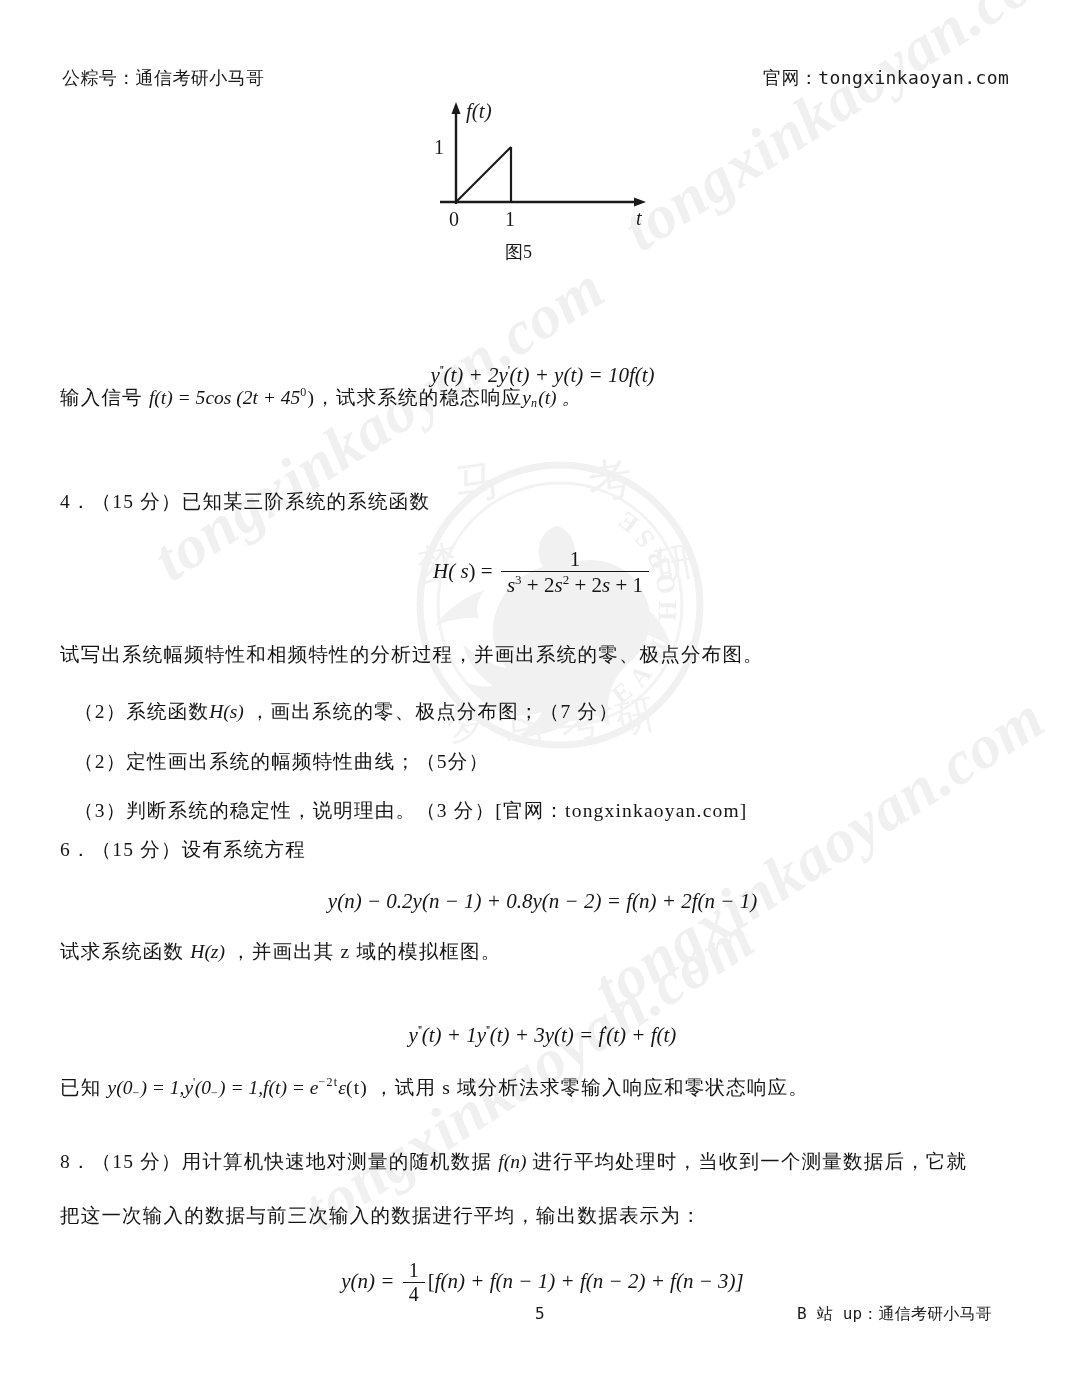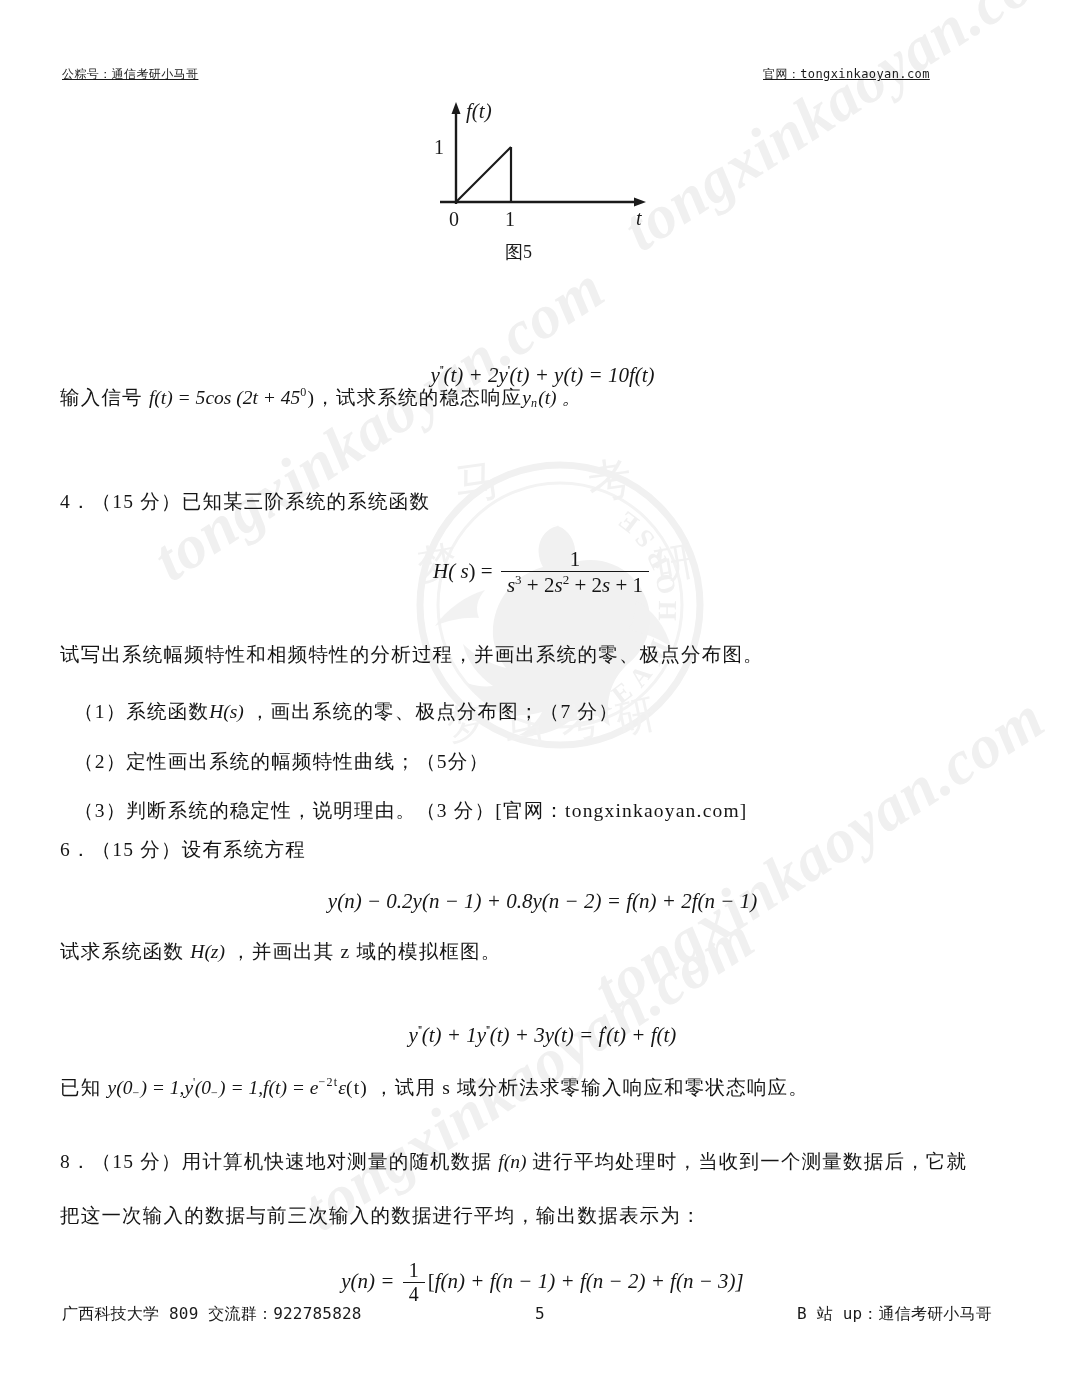--- a/index.html
+++ b/index.html
@@ -44,25 +44,24 @@
   #page {
     position: relative;
     z-index: 2;
     width: 1080px;
     height: 1397px;
   }
 
   .hdr {
     position: absolute;
     font-family: "DejaVu Sans Mono", "Liberation Mono", monospace;
-    font-size: 12px;
+    font-size: 18px;
     color: #1a1a1a;
     white-space: nowrap;
     letter-spacing: 0.4px;
-    text-decoration: underline;
   }
   #hdr-left  { left: 62px;  top: 66px; }
   #hdr-right { left: 763px; top: 66px; }
 
   
   #figure-block {
     position: absolute;
     left: 400px;
     top: 92px;
     width: 300px;
@@ -229,21 +228,21 @@
   <div class="q" style="top:492px;">
     <div class="ln cn">4．（15 分）已知某三阶系统的系统函数</div>
 
     <div class="ln ctr mt" style="margin-top:37px;"><span class="m">H</span><span class="m">( s</span><span class="mr">) = </span><span class="frac"><span class="num mr">1</span><span class="den"><span class="m">s</span><sup class="ex">3</sup><span class="mr"> + 2</span><span class="m">s</span><sup class="ex">2</sup><span class="mr"> + 2</span><span class="m">s</span><span class="mr"> + 1</span></span></span></div>
 
     <div class="ln cn" style="margin-top:48px;">试写出系统幅频特性和相频特性的分析过程，并画出系统的零、极点分布图。</div>
   </div>
 
   <div class="q" style="top:672px;">
 
-    <div class="ln cn ind" style="margin-top:30px;"><span>（1）系统函数</span><span class="m">H</span><span class="m">(s)</span><span> ，画出系统的零、极点分布图；（7 分）</span></div>
+    <div class="ln cn ind" style="margin-top:30px;"><span>（2）系统函数</span><span class="m">H</span><span class="m">(s)</span><span> ，画出系统的零、极点分布图；（7 分）</span></div>
 
     <div class="ln cn ind" style="margin-top:30px;">（2）定性画出系统的幅频特性曲线；（5分）</div>
 
     <div class="ln cn ind" style="margin-top:30px;">（3）判断系统的稳定性，说明理由。（3 分）[官网：tongxinkaoyan.com]</div>
   </div>
 
   <div class="q" style="top:840px;">
     <div class="ln cn">6．（15 分）设有系统方程</div>
 
     <div class="ln ctr mt" style="margin-top:31px;"><span class="m">y</span><span class="m">(n) − 0.2</span><span class="m">y</span><span class="m">(n − 1) + 0.8</span><span class="m">y</span><span class="m">(n − 2) = </span><span class="m">f</span><span class="m">(n) + 2</span><span class="m">f</span><span class="m">(n − 1)</span></div>
@@ -259,17 +258,16 @@
   </div>
 
   <div class="q" style="top:1152px;">
     <div class="ln cn"><span>8．（15 分）用计算机快速地对测量的随机数据 </span><span class="m">f</span><span class="m">(n)</span><span> 进行平均处理时，当收到一个测量数据后，它就</span></div>
 
     <div class="ln cn" style="margin-top:34px;">把这一次输入的数据与前三次输入的数据进行平均，输出数据表示为：</div>
 
     <div class="ln ctr mt" style="margin-top:36px;"><span class="m">y</span><span class="m">(n) = </span><span class="frac small"><span class="num mr">1</span><span class="den mr">4</span></span><span class="mr">[</span><span class="m">f</span><span class="m">(n) + </span><span class="m">f</span><span class="m">(n − 1) + </span><span class="m">f</span><span class="m">(n − 2) + </span><span class="m">f</span><span class="m">(n − 3)]</span></div>
   </div>
 
-  <div class="ftr" id="ftr-left">广西科技大学 809 交流群：922785828</div>
   <div class="ftr" id="ftr-page">5</div>
   <div class="ftr" id="ftr-right">B 站 up：通信考研小马哥</div>
 
 </div>
 
 </body></html>

